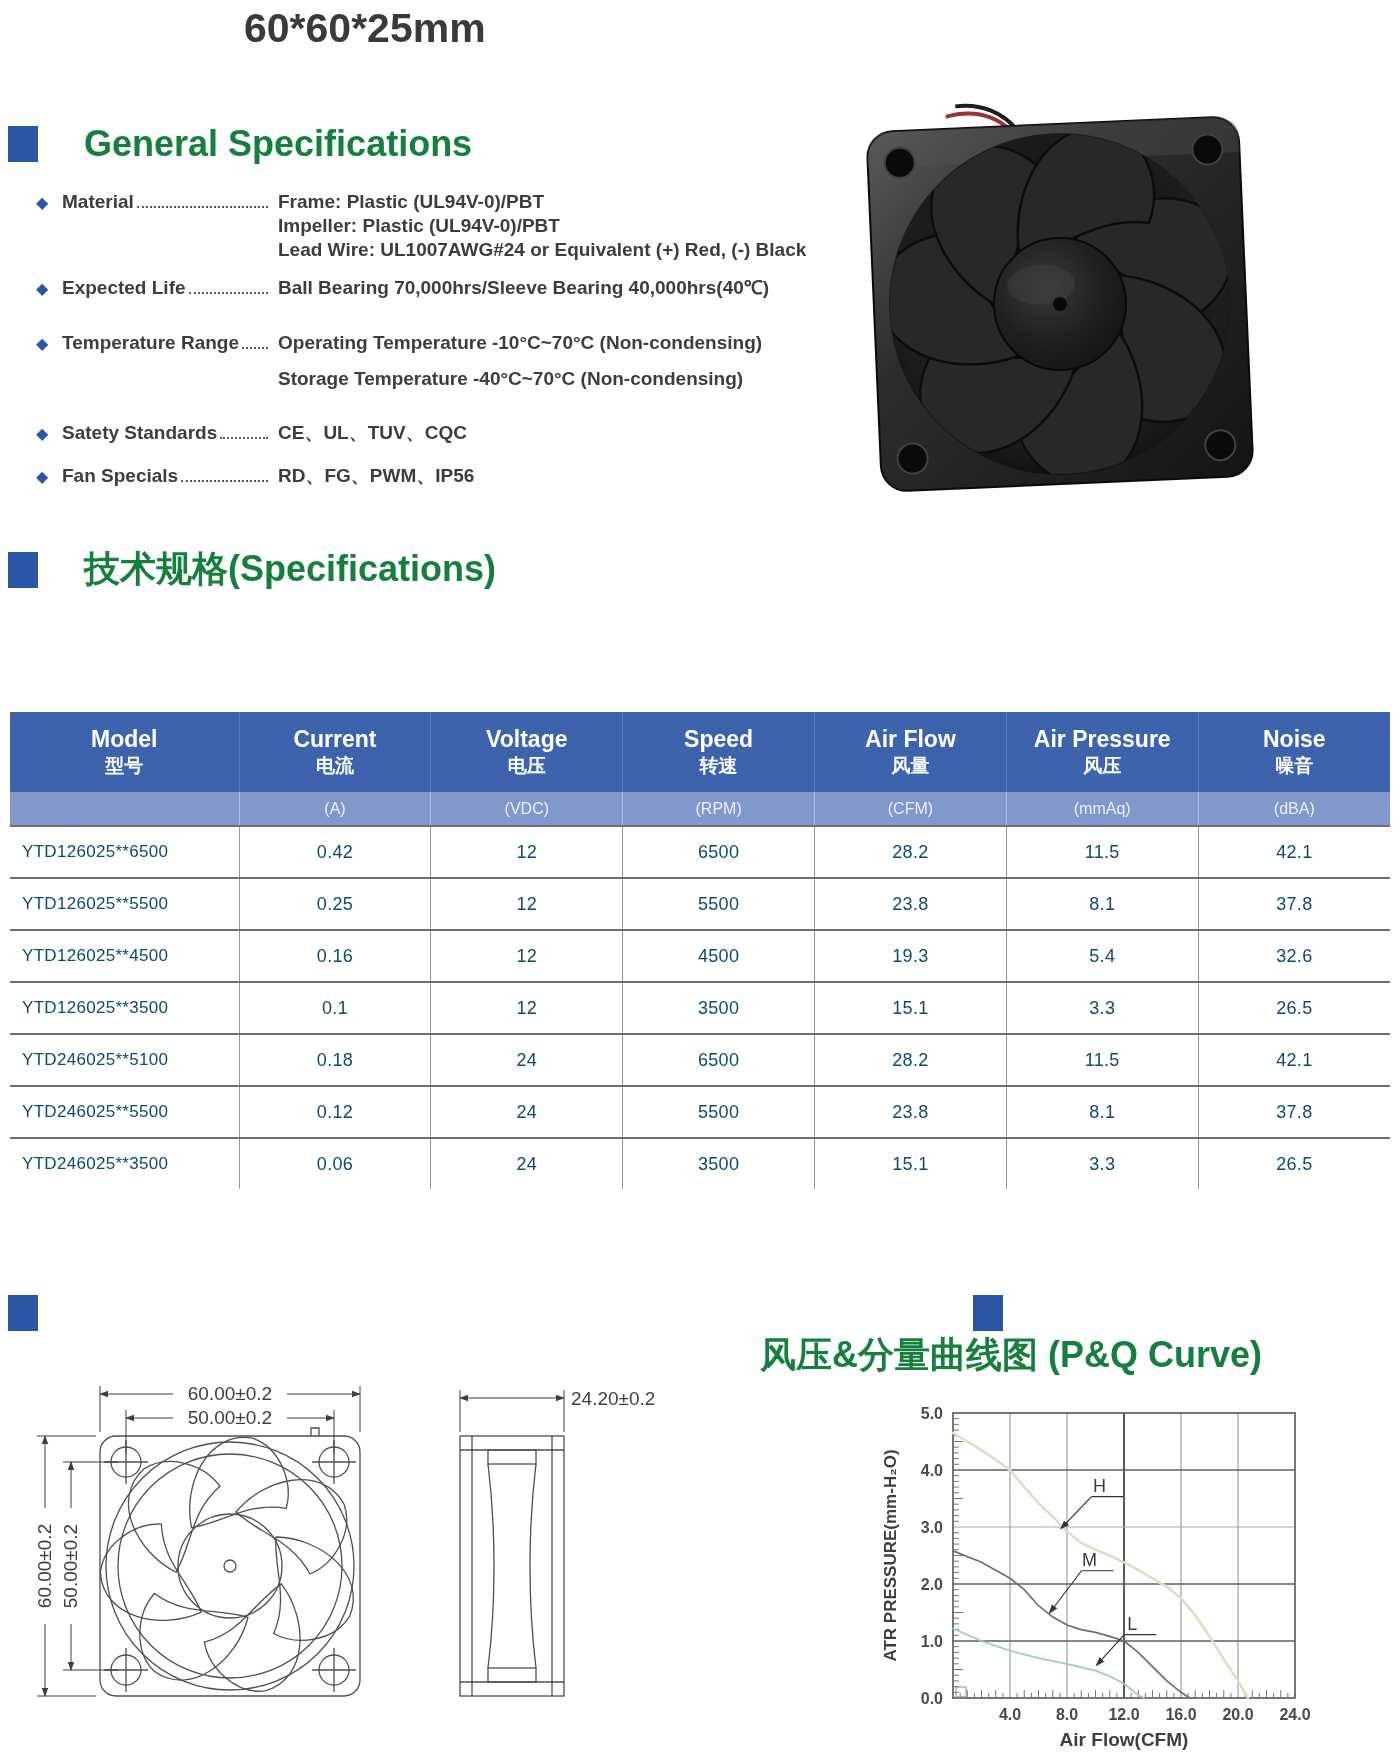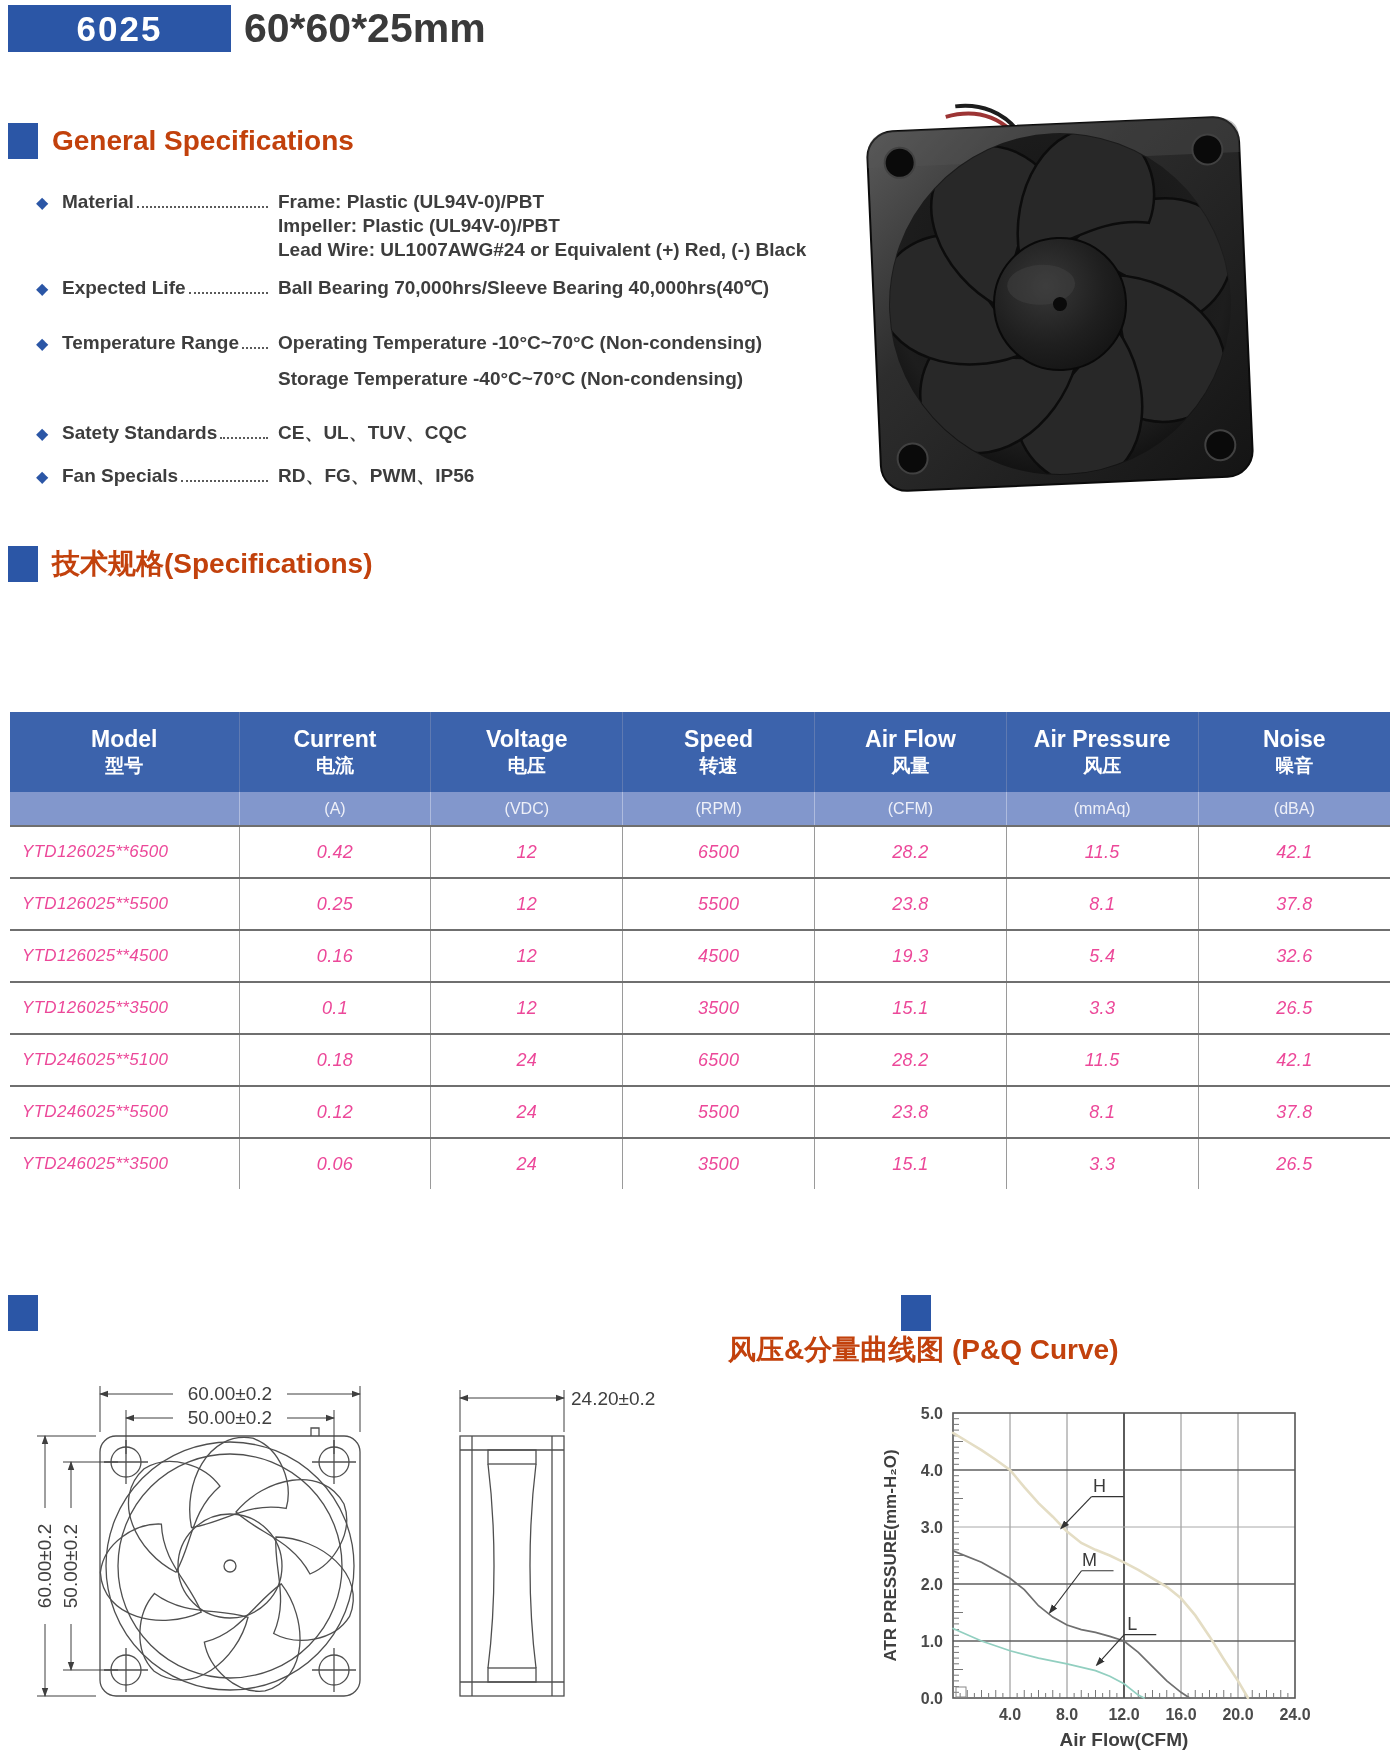--- a/index.html
+++ b/index.html
@@ -6,21 +6,21 @@
   .page{position:relative;width:1400px;height:1752px;background:#fff;overflow:hidden;
         font-family:"Liberation Sans",sans-serif;color:#3d3d3d;}
   
   .badge{position:absolute;left:8px;top:5px;width:223px;height:47px;background:#2b56a6;
          color:#fff;font-size:35px;font-weight:bold;text-align:center;line-height:47px;letter-spacing:2px;}
   .main-title{position:absolute;left:244px;top:0px;height:56px;line-height:56px;
               font-size:41px;font-weight:bold;color:#3a3a3a;}
   
   .sec{position:absolute;display:flex;align-items:center;}
   .sec .sq{width:30px;height:36px;background:#2b56a6;margin-right:14px;flex:0 0 auto;}
-  .sec .st{font-size:28px;font-weight:bold;color:#c2410c;white-space:nowrap;}
+  .sec .st{font-size:36px;font-weight:bold;color:#15803d;white-space:nowrap;margin-left:32px;}
   
   .general-list{position:absolute;left:36px;top:190px;width:880px;}
   .spec-item{display:flex;align-items:flex-start;}
   .spec-item.g1{margin-top:14px;}
   .spec-item.g2{margin-top:30px;}
   .spec-item.g3{margin-top:30px;}
   .spec-item.g4{margin-top:18px;}
   .spec-left{flex:0 0 236px;display:flex;align-items:baseline;}
   .diamond{color:#2b56a6;font-size:16px;width:26px;flex:0 0 26px;line-height:24px;}
   .spec-label{font-size:19px;font-weight:bold;color:#3d3d3d;line-height:24px;white-space:nowrap;}
@@ -33,35 +33,34 @@
   
   .spec-table{position:absolute;left:10px;top:712px;width:1380px;border-collapse:collapse;table-layout:fixed;}
   .spec-table th{background:#3c63ac;color:#fff;height:80px;padding:0;vertical-align:middle;
                  border-right:1px solid #5f7ab2;}
   .spec-table th:last-child{border-right:none;}
   .spec-table .hen{font-size:23px;font-weight:bold;line-height:28px;}
   .spec-table .hzh{font-size:19px;font-weight:bold;line-height:26px;}
   .spec-table td{text-align:center;vertical-align:middle;border-right:1px solid #9a9a9a;}
   .spec-table td:last-child{border-right:none;}
   .units-row td{background:#8297cc;color:#eef0f8;font-size:16px;height:31px;border-right:1px solid #aebbde;}
-  .data-row td{background:#fff;color:#ec4899;font-size:18px;height:48px;
-               border-top:2px solid #6f6f6f;letter-spacing:0.3px;font-style:italic;}
+  .data-row td{background:#fff;color:#0c4a6e;font-size:18px;height:48px;
+               border-top:2px solid #6f6f6f;letter-spacing:0.3px;}
   .data-row td.model{ text-align:left;padding-left:12px;font-size:17px;}
   .foot-row td{background:#8297cc;color:#fff;font-size:15px;height:30px;border-top:2px solid #6f6f6f;}
   
   .dim-svg{position:absolute;left:15px;top:1368px;width:680px;height:382px;}
   .pq-svg{position:absolute;left:878px;top:1393px;width:522px;height:359px;}
   svg text{font-family:"Liberation Sans",sans-serif;}
 </style>
 </head>
 <body>
 
 <div class="page">
 
-  <div class="badge">6025</div>
   <div class="main-title">60*60*25mm</div>
 
   <div class="sec" style="left:8px;top:123px;">
     <div class="sq"></div>
     <div class="st">General Specifications</div>
   </div>
   <div class="general-list" id="general-list">
       <div class="spec-item g0">
         <div class="spec-left">
           <span class="diamond">◆</span>

